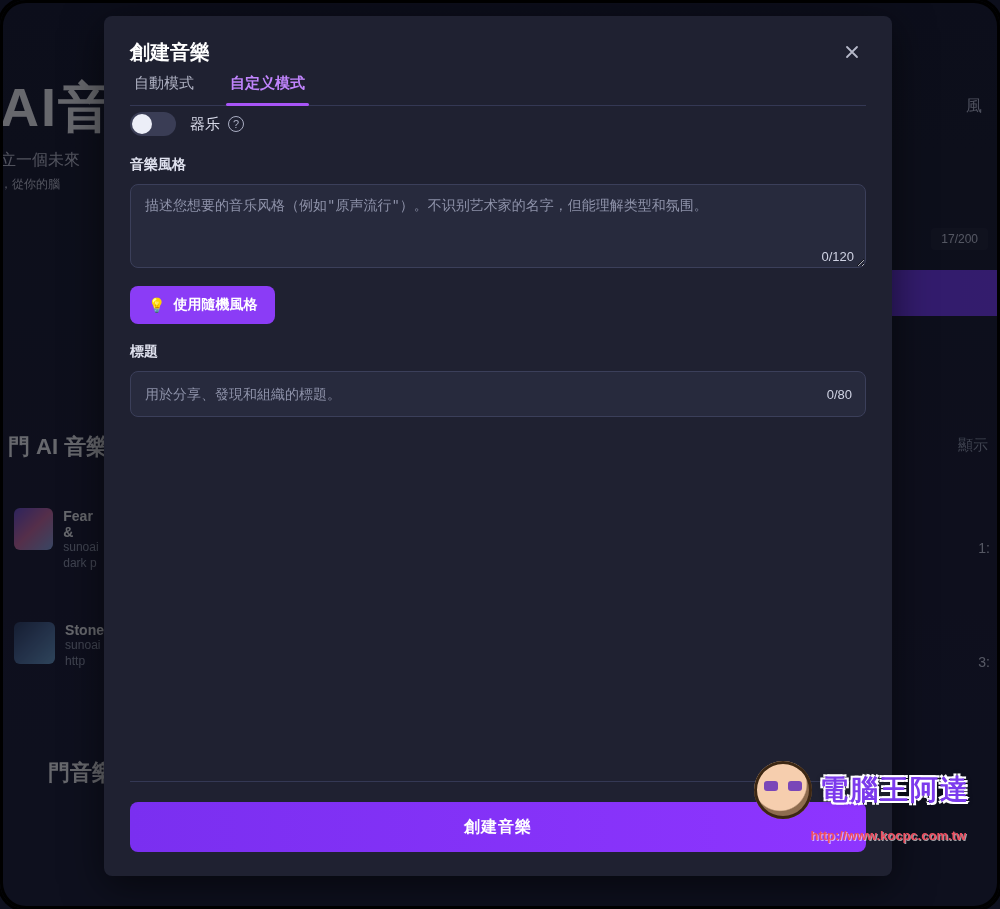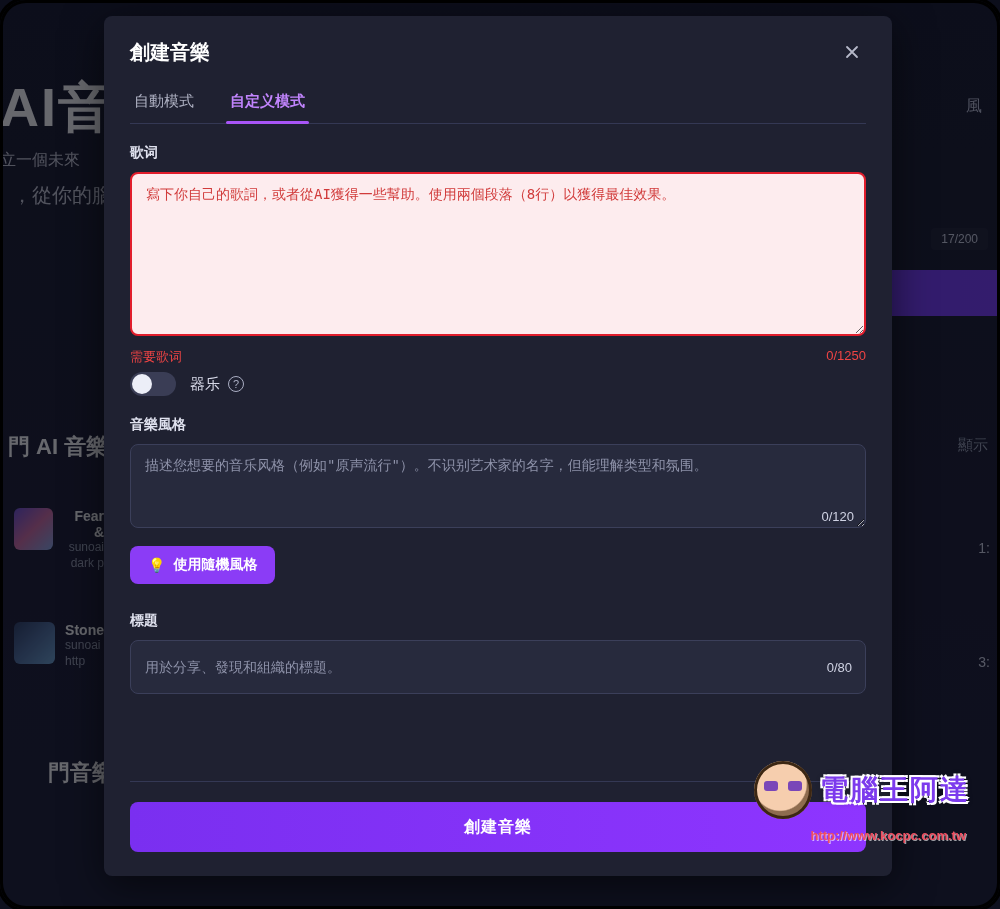--- a/index.html
+++ b/index.html
@@ -16,21 +16,21 @@
   .bg {
     position: absolute; inset: 0;
     background: linear-gradient(180deg, #14162a 0%, #1a1c33 100%);
     filter: brightness(0.85);
   }
   .bg h1 {
     color: #fff; font-size: 54px; font-weight: 700;
     position: absolute; left: 0; top: 72px; letter-spacing: 2px;
   }
   .bg .sub1 { position:absolute; left:0; top:150px; color:#c7c9d6; font-size:16px;}
-  .bg .sub2 { position:absolute; left:12px; top:176px; color:#c7c9d6; font-size:20px;margin-top:6px;}
+  .bg .sub2 { position:absolute; left:0; top:176px; color:#c7c9d6; font-size:12px;}
   .bg .counter {
     position:absolute; right:12px; top:228px;
     background:#1e2134; color:#cfd2e3; font-size:12px; padding:4px 10px;
     border-radius:4px;
   }
   .bg .section-title {
     position:absolute; left:8px; color:#fff; font-size:22px; font-weight:600;
   }
   .bg .show-link { position:absolute; right:12px; color:#9aa0b5; font-size:15px;text-align:center; }
   .bg .card {
@@ -101,21 +101,21 @@
   .modal-header {
     display:flex; justify-content:space-between; align-items:center;
   }
   .modal-title { color:#fff; font-size:20px; font-weight:700; }
   .close-btn {
     width:28px; height:28px; display:flex; align-items:center; justify-content:center;
     color:#b6b9c9; cursor:pointer; border-radius:4px;
   }
 
   .tabs {
-    display:flex; gap:28px; margin-top:18px;
+    display:flex; gap:28px; 
     border-bottom:1px solid #343854;
   }
   .tab {
     padding: 8px 4px 12px; font-size:15px; color:#aeb1c2; cursor:pointer;
     position:relative;
   }
   .tab.active { color:#c084fc; font-weight:600; }
   .tab.active::after {
     content:""; position:absolute; left:0; right:0; bottom:-1px; height:3px;
     background:#a855f7; border-radius:2px;
@@ -173,23 +173,23 @@
 
   .random-btn {
     margin-top:14px;
     background:#8b3cf6;
     color:#fff; border:none; border-radius:8px;
     padding:10px 18px; font-size:14px; font-weight:600;
     display:inline-flex; align-items:center; gap:8px; cursor:pointer;
   }
   .random-btn .bulb { font-size:14px; }
 
-  .title-section { margin-top:28px; }
+  .title-section { margin-top:19px; }
   .title-wrap { position:relative; }
-  .title-input { height:54px; padding-right:70px; }
+  .title-input { height:46px; padding-right:70px; }
   .title-count {
     position:absolute; right:14px; top:50%; transform:translateY(-50%);
     color:#cfd2e3; font-size:13px;
   }
 
   .spacer { flex:1; }
   .divider { height:1px; background:#343854; margin:26px 0 20px; }
 
   .submit-btn {
     width:100%; height:50px;
@@ -217,21 +217,21 @@
   <h1>AI音樂</h1>
   <div class="sub1">立一個未來</div>
   <div class="sub2">，從你的腦</div>
   <div style="position:absolute; right:18px; top:96px; color:#bfc3d8;">風</div>
   <div class="bar"></div>
   <div class="counter">17/200</div>
 
   <div class="section-title" style="top:432px;">門 AI 音樂</div>
   <div class="show-link" style="top:436px;">顯示</div>
 
-  <div class="card" style="top:508px;text-align:right;">
+  <div class="card" style="top:508px;">
     <div class="thumb"></div>
     <div>
       <div class="ttl">Fear &amp;</div>
       <div class="meta">sunoai</div>
       <div class="meta">dark p</div>
     </div>
   </div>
   <div class="time" style="top:540px;">1:</div>
 
   <div class="card" style="top:622px;">
@@ -257,28 +257,20 @@
           <path d="M3 3l10 10M13 3L3 13" stroke="currentColor" stroke-width="1.8" stroke-linecap="round"></path>
         </svg>
     </div>
   </div>
 
   <div class="tabs">
     <div class="tab">自動模式</div>
     <div class="tab active">自定义模式</div>
   </div>
 
-  <div class="form-section">
-    <span class="label">歌词</span>
-    <textarea class="lyrics-area" placeholder="寫下你自己的歌詞，或者從AI獲得一些幫助。使用兩個段落（8行）以獲得最佳效果。" style=""></textarea>
-    <div class="subrow">
-      <span class="err">需要歌词</span>
-      <span class="count">0/1250</span>
-    </div>
-  </div>
 
   <div class="toggle-row">
     <div class="toggle">
       <div class="knob"></div>
     </div>
     <div class="toggle-label">
       <span>器乐</span>
       <span class="help-icon">?</span>
     </div>
   </div>

